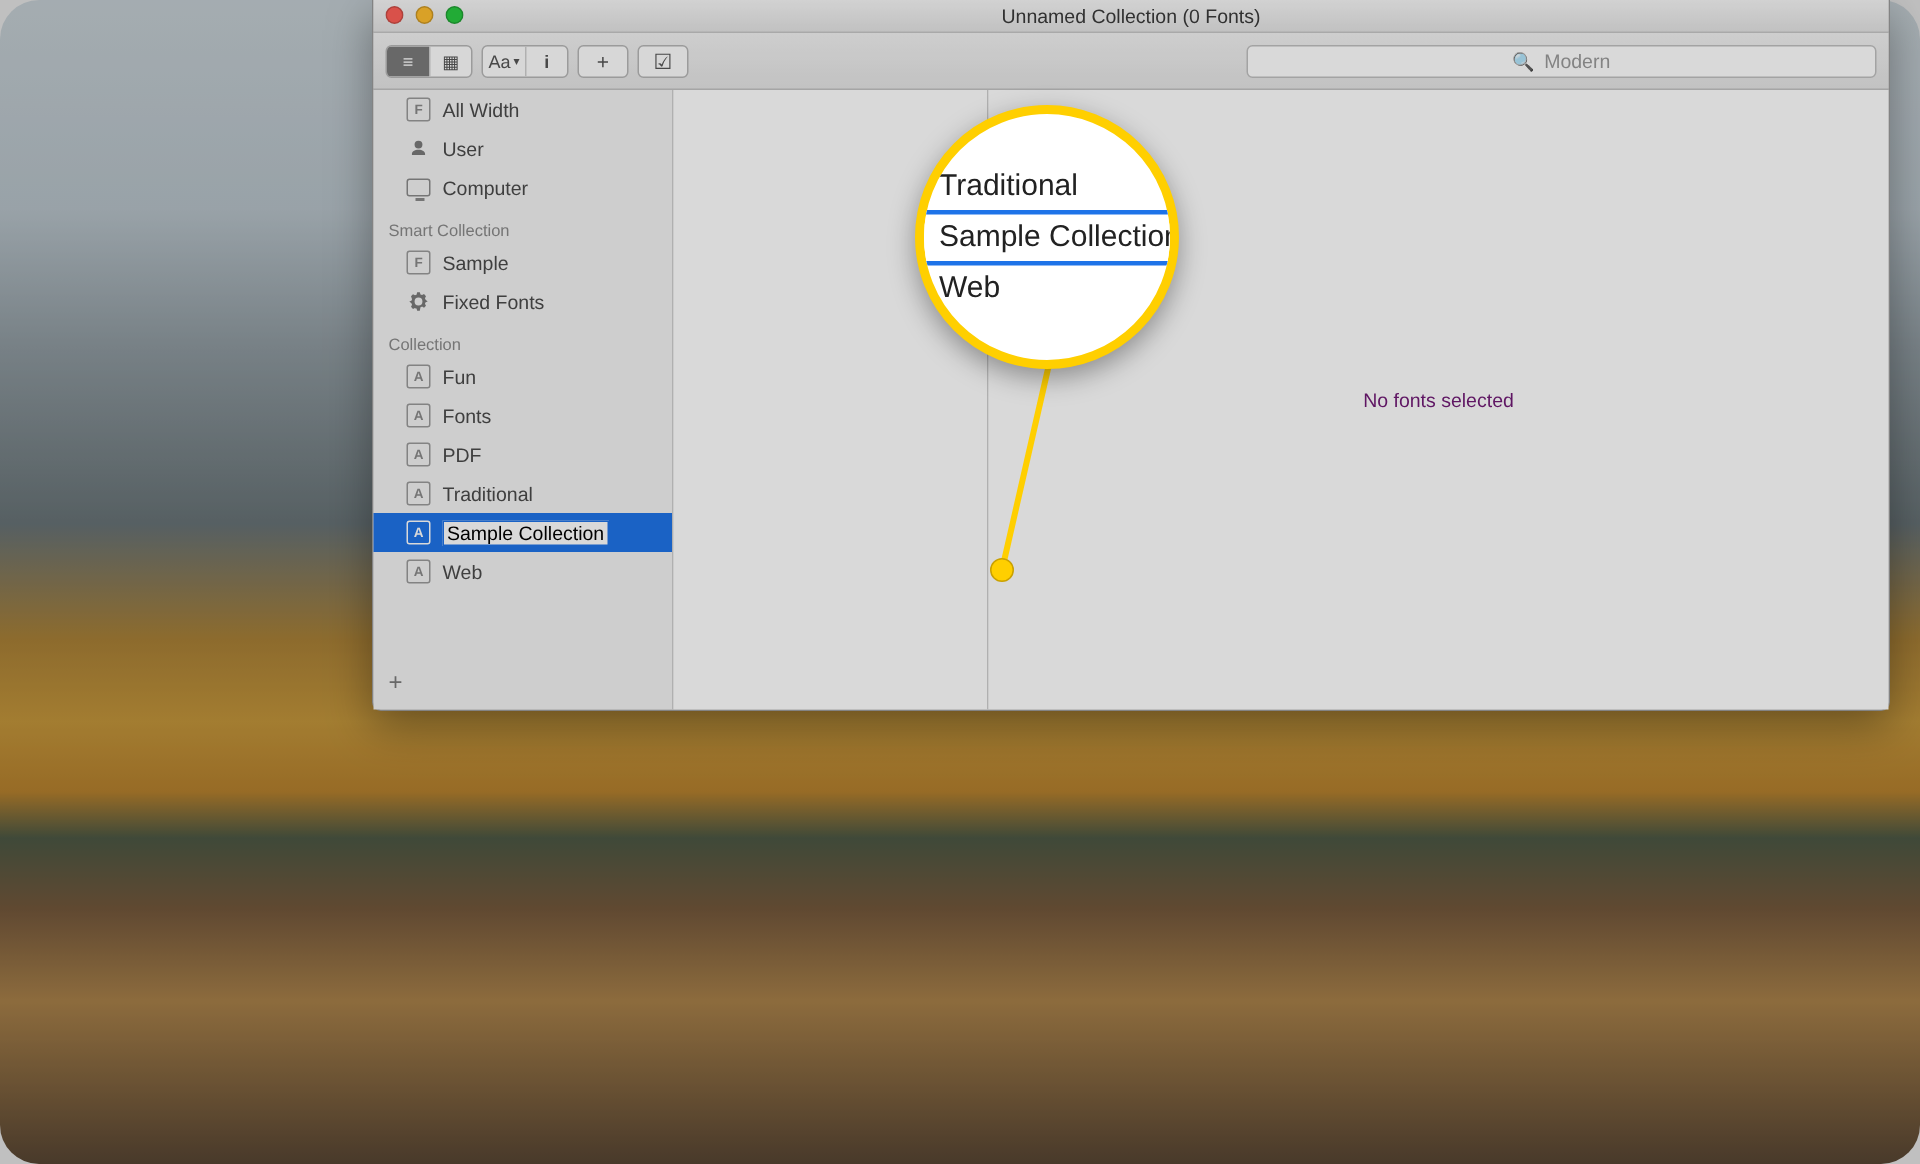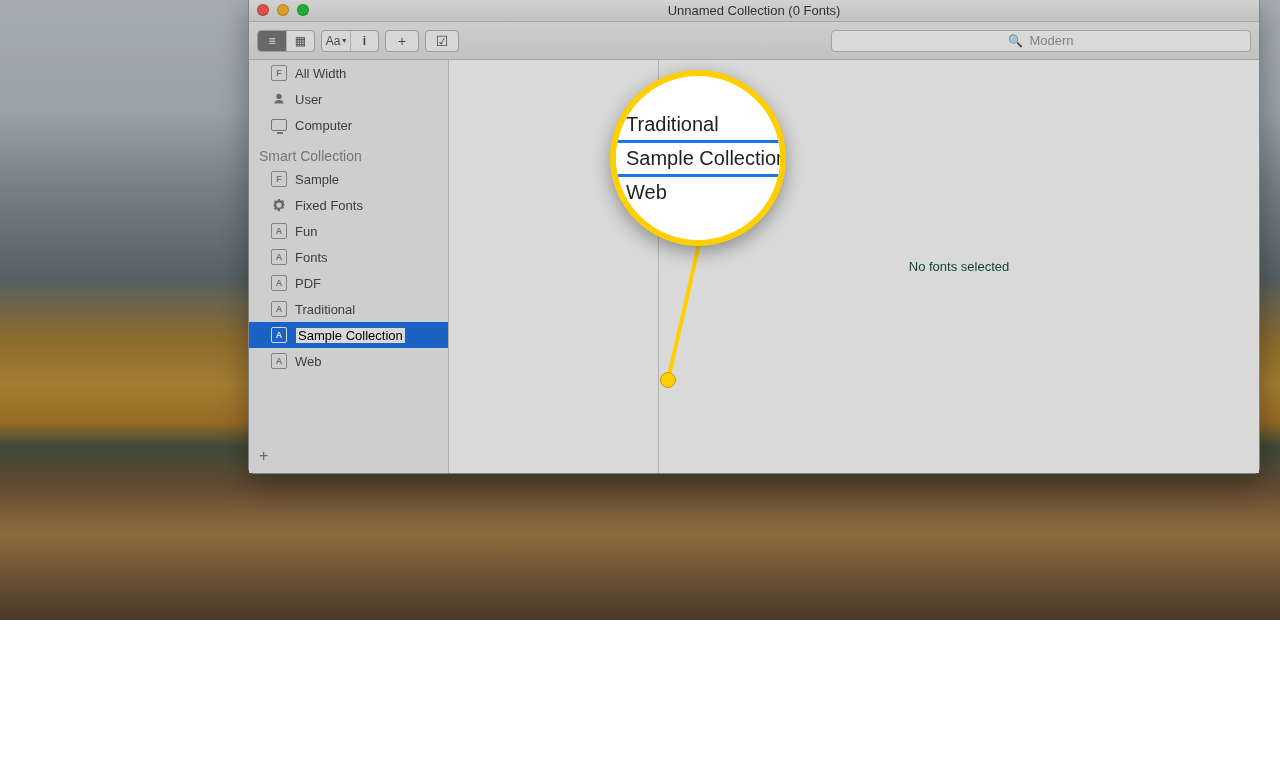--- a/index.html
+++ b/index.html
@@ -1,27 +1,28 @@
 <!DOCTYPE html>
 <html><head>
 <meta charset="utf-8">
 <style>
   * { box-sizing: border-box; margin: 0; padding: 0; font-family: -apple-system, "Helvetica Neue", Arial, sans-serif; }
   html, body { width: 1280px; height: 776px; overflow: hidden; }
 
   
   .desktop {
-    position: relative; width: 1280px; height: 620px;
+    position: relative; width: 1280px; height: 776px;
     background:
       linear-gradient(to bottom,
         #d9e4ea 0%, #c9d6de 18%,
         #9aa7ae 30%, #6d7a7e 45%,
         #b98a34 55%, #d7a239 62%, #c78a2a 68%,
         #4d5b44 72%,
         #7a5a3a 78%, #b88a4a 86%, #5a4530 100%);
+    border-radius: 26px;
   }
   .dim-overlay { position:absolute; inset:0; background:rgba(30,30,30,.28); }
 
   
   .window {
     position: absolute; left: 248px; top: 0; width: 1012px; height: 474px;
     background: #e6e6e6; border: 1px solid #9a9a9a; border-top: none;
     border-radius: 0 0 6px 6px; box-shadow: 0 10px 30px rgba(0,0,0,.35);
     display: flex; flex-direction: column;
     filter: brightness(.85);
@@ -46,35 +47,35 @@
   .seg .active { background:#7a7a7a; color:#fff; }
   .tb-btn { width:34px; height:22px; border:1px solid #b6b6b6; border-radius:4px; background:#fdfdfd;
             display:flex; align-items:center; justify-content:center; color:#555; font-size:14px;}
   .spacer { flex:1; }
   .search { width:420px; height:22px; border:1px solid #c0c0c0; border-radius:4px; background:#fff;
             display:flex; align-items:center; justify-content:center; gap:6px; color:#9a9a9a; font-size:13px;}
   .search .mag { font-size:12px; }
 
   .body { flex:1; display:flex; min-height:0; }
   .sidebar { width:200px; background:#f2f2f2; border-right:1px solid #cfcfcf; display:flex; flex-direction:column; font-size:13px; color:#4a4a4a;}
-  .sect-label { padding:10px 10px 2px 10px; color:#8a8a8a; font-size:14px;}
+  .sect-label { padding:10px 10px 2px 10px; color:#8a8a8a; font-size:11px;}
   .item { height:26px; display:flex; align-items:center; gap:8px; padding:0 10px 0 22px; cursor:default;}
   .ic { width:16px; height:16px; display:flex; align-items:center; justify-content:center; color:#8a8a8a; }
   .ic.f  { border:1px solid #9a9a9a; border-radius:2px; font-size:9px; line-height:1; font-weight:600;}
   .ic.mon{ width:16px;height:12px;border:1px solid #8a8a8a;border-radius:2px;position:relative;}
   .ic.mon::after{content:"";position:absolute;left:5px;top:12px;width:6px;height:2px;background:#8a8a8a;}
   .ic.user svg, .ic.gear svg { width:14px; height:14px; fill:#7a7a7a; }
   .ic.a  { border:1px solid #9a9a9a; border-radius:2px; font-size:9px; line-height:1; font-weight:600;}
   .selected { background:#1e73e8 !important; color:#fff; }
   .selected .ic, .selected .ic.a { color:#fff; border-color:#fff; }
   .edit-wrap { background:#fff; color:#000; padding:0 2px; border:1px solid #1e73e8; }
   .add-row { margin-top:auto; padding:8px 10px; color:#7a7a7a; font-size:16px; }
 
   .col2 { width:210px; border-right:1px solid #cfcfcf; background:#fff; }
-  .main { flex:1; background:#fff; display:flex; align-items:center; justify-content:center; color:#14532d; font-size:13px;}
+  .main { flex:1; background:#fff; display:flex; align-items:center; justify-content:center; color:#701a75; font-size:13px;}
 
   
   .callout-line { position:absolute; pointer-events:none; }
   .dot { position:absolute; width:16px; height:16px; border-radius:50%; background:#ffcf00; border:1px solid #caa100;
          left:660px; top:372px; z-index:60; }
   .lens {
     position:absolute; left:610px; top:70px; width:176px; height:176px; border-radius:50%;
     background:#fff; border:6px solid #ffcf00; box-shadow:0 6px 18px rgba(0,0,0,.35);
     overflow:hidden; z-index:60; display:flex; flex-direction:column; justify-content:center;
     font-size:20px; color:#222;
@@ -157,20 +158,21 @@
         </div>
         <div class="item">
           <span class="ic gear">
             <svg viewBox="0 0 16 16">
                 <path d="M8 5a3 3 0 100 6 3 3 0 000-6zm7 3l-1.6.5a5.5 5.5 0 01-.5 1.2l.8 1.5-1.5 1.5-1.5-.8a5.5 5.5 0 01-1.2.5L9 15H7l-.5-1.6a5.5 5.5 0 01-1.2-.5l-1.5.8L2.3 12l.8-1.5a5.5 5.5 0 01-.5-1.2L1 8l1.6-.5a5.5 5.5 0 01.5-1.2L2.3 4l1.5-1.5 1.5.8a5.5 5.5 0 011.2-.5L7 1h2l.5 1.6c.4.1.8.3 1.2.5l1.5-.8L13.7 4l-.8 1.5c.2.4.4.8.5 1.2L15 8z"></path>
               </svg>
           </span>
           <span>Fixed Fonts</span>
         </div>
 
+        <div class="sect-label">Collection</div>
         <div class="item">
           <span class="ic a">A</span>
           <span>Fun</span>
         </div>
         <div class="item">
           <span class="ic a">A</span>
           <span>Fonts</span>
         </div>
         <div class="item">
           <span class="ic a">A</span>

